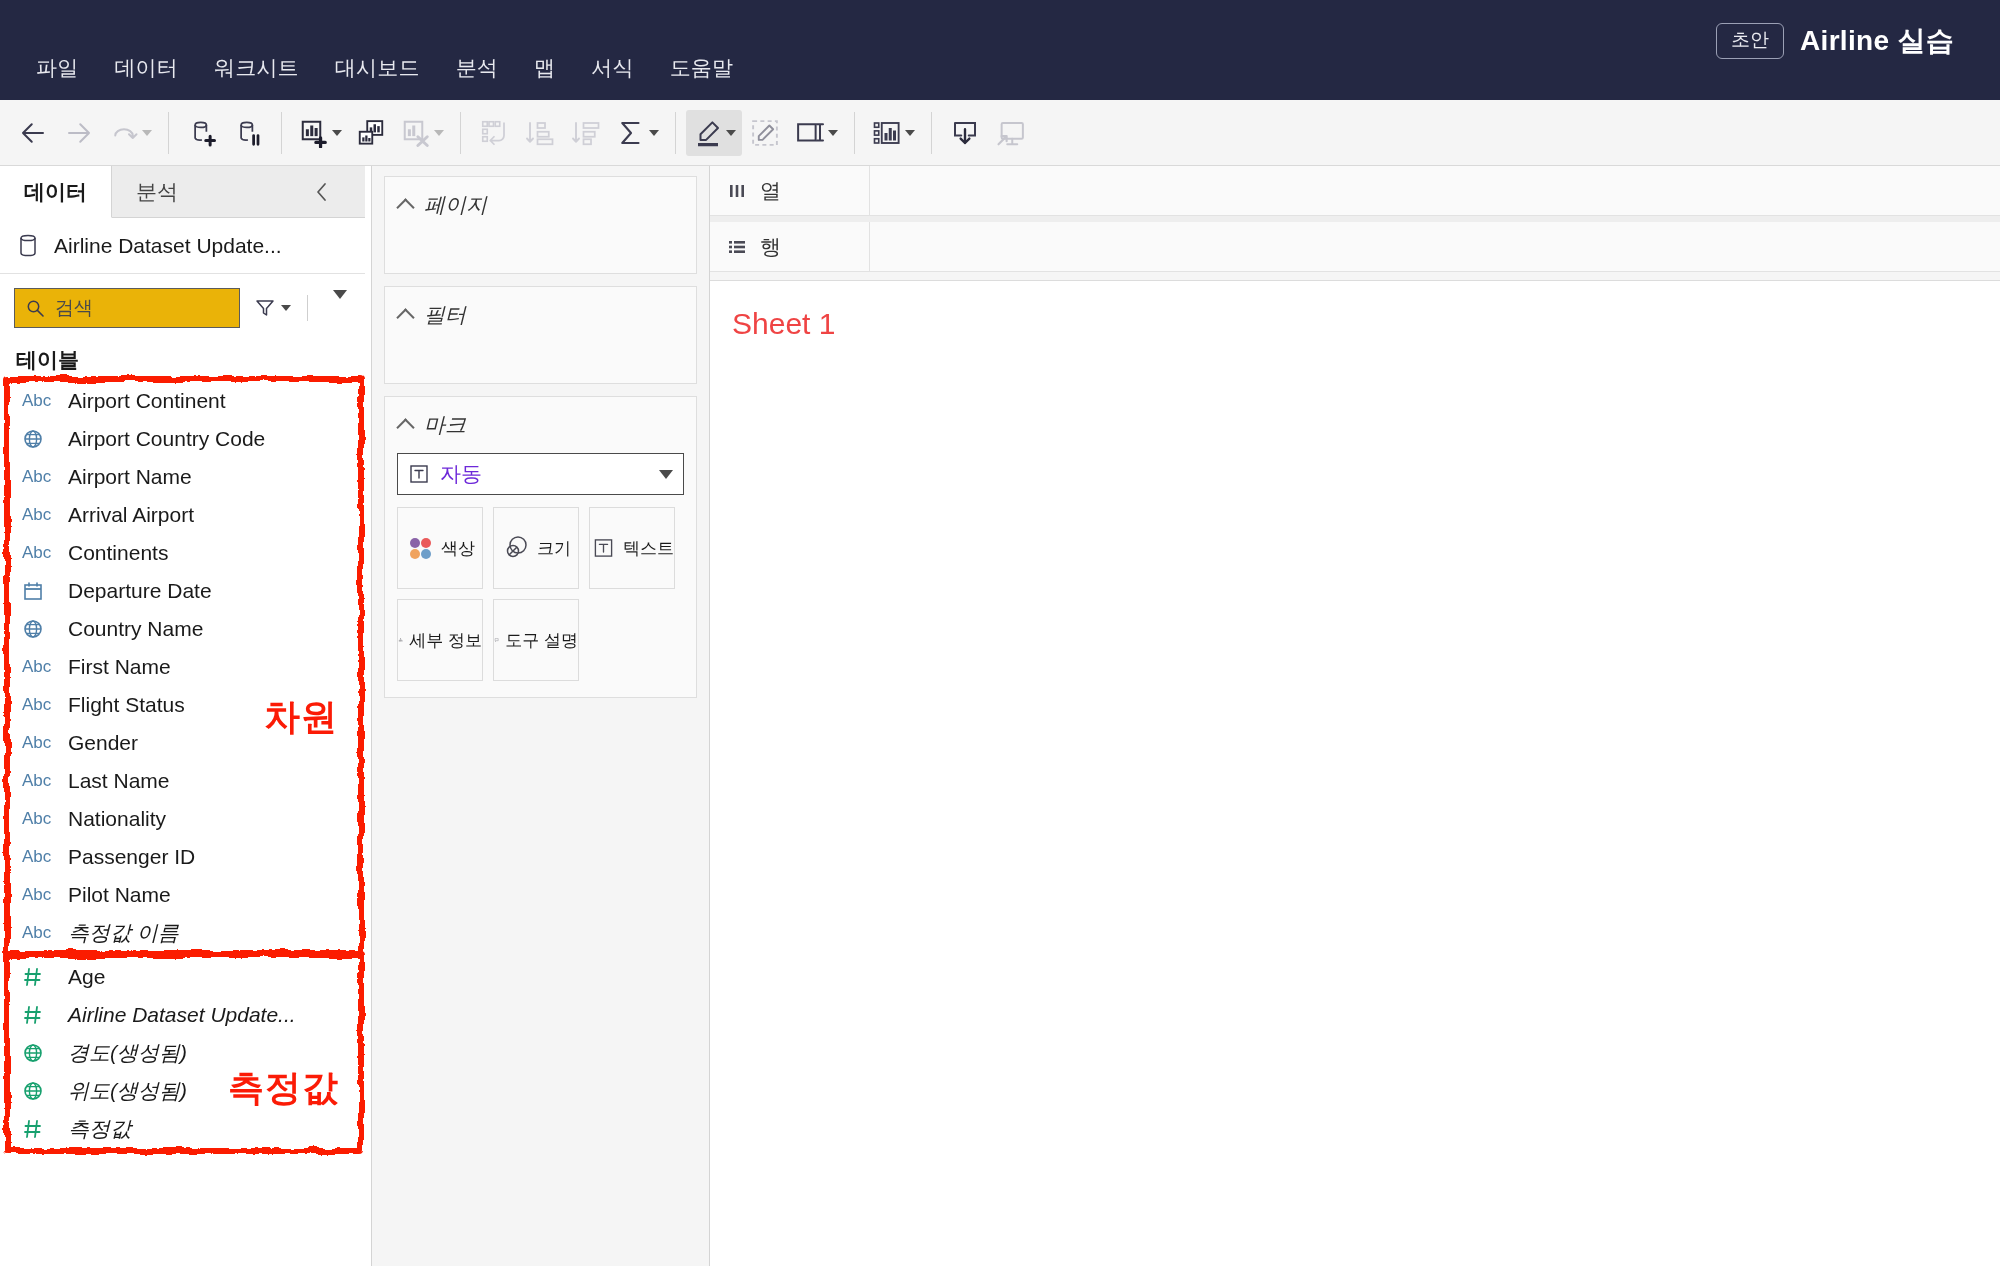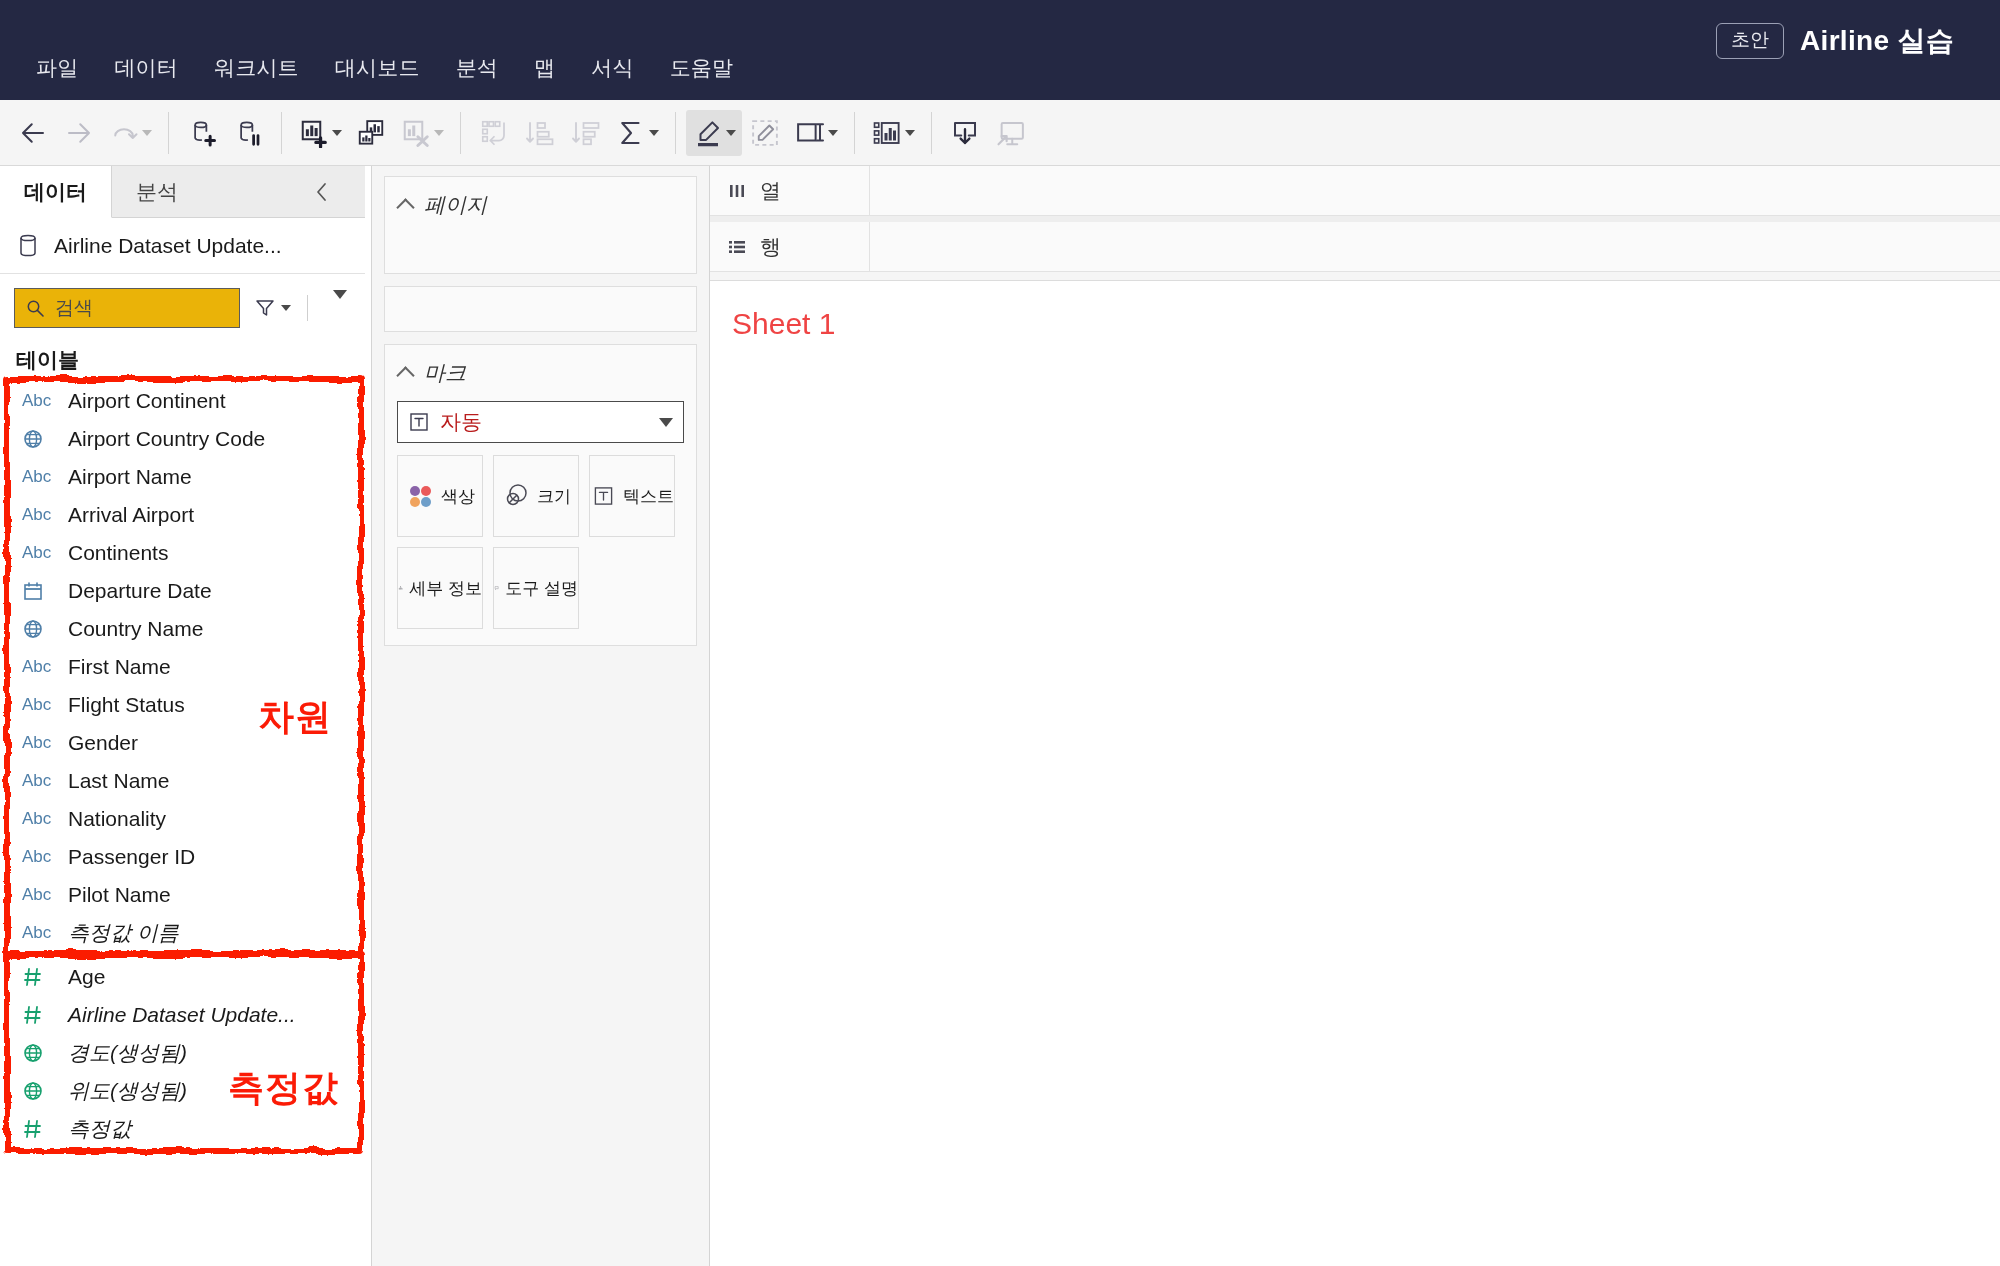--- a/index.html
+++ b/index.html
@@ -112,21 +112,21 @@
   .card-title { font-size: 21px; color: #333; }
   .chev-up { width: 13px; height: 13px; border-left: 2px solid #666; border-top: 2px solid #666;
              transform: rotate(45deg); margin-top: 4px; }
   .card-body { min-height: 42px; }
   .pages-body { min-height: 44px; }
 
   .mark-select {
     margin: 4px 12px 12px; height: 42px; border: 1px solid #4a4a4a; background: #fff;
     display: flex; align-items: center; gap: 10px; padding: 0 10px; cursor: default;
   }
-  .mark-select-label { font-size: 21px; color: #b91c1c; flex: 1; }
+  .mark-select-label { font-size: 21px; color: #6d28d9; flex: 1; }
   .mark-grid { display: flex; flex-wrap: wrap; gap: 10px; padding: 0 12px 16px; }
   .mark-btn {
     width: 86px; height: 82px; border: 1px solid #dcdcdc; background: #fafafa;
     display: flex; flex-direction: row; align-items: center; justify-content: center;
     gap: 6px; cursor: default;
   }
   .mark-btn-label { font-size: 17px; color: #1a1a1a; white-space: nowrap; }
 
   
   .main { flex: 1; display: flex; flex-direction: column; background: #f5f5f5; }
@@ -502,38 +502,42 @@
           <span class="f-icon mea">
             <svg width="22" height="22" viewBox="0 0 22 22">
               <path d="M7 3 L5 19 M15 3 L13 19 M3.5 8 H18 M3 14 H17.5" stroke="currentColor" stroke-width="1.8" stroke-linecap="round"></path>
             </svg>
           </span>
           <span class="f-label ital">측정값</span>
         </div>
       </div>
 
     <div class="anno-box" id="anno-dim" style="left: 4px; top: 210px; width: 360px; height: 580px;"></div>
-    <div class="anno-label" id="anno-dim-lbl" style="left: 258px; top: 526.65px;">차원</div>
+    <div class="anno-label" id="anno-dim-lbl" style="left: 264px; top: 526.65px;">차원</div>
 
     <div class="anno-box" id="anno-mea" style="left: 4px; top: 786px; width: 360px; height: 202px;"></div>
     <div class="anno-label" id="anno-mea-lbl" style="left: 228px; top: 898.4px;">측정값</div>
 
     <div class="side-scroll"></div>
   </div>
 
   <div class="shelf-col">
     <div class="card">
       <div class="card-head">
         <span class="chev-up"></span>
         <span class="card-title">페이지</span>
       </div>
       <div class="card-body pages-body"></div>
     </div>
 
     <div class="card">
+      <div class="card-head">
+        <span class="chev-up"></span>
+        <span class="card-title">필터</span>
+      </div>
       <div class="card-body pages-body"></div>
     </div>
 
     <div class="card">
       <div class="card-head">
         <span class="chev-up"></span>
         <span class="card-title">마크</span>
       </div>
       <div class="mark-select">
         <svg width="22" height="22" viewBox="0 0 22 22">

